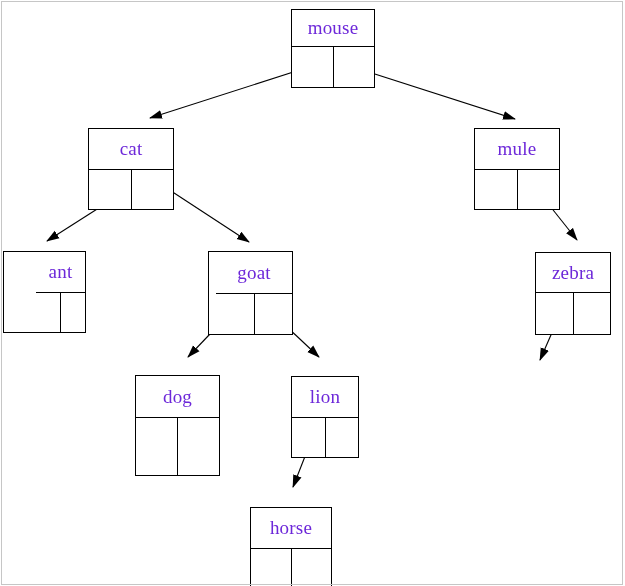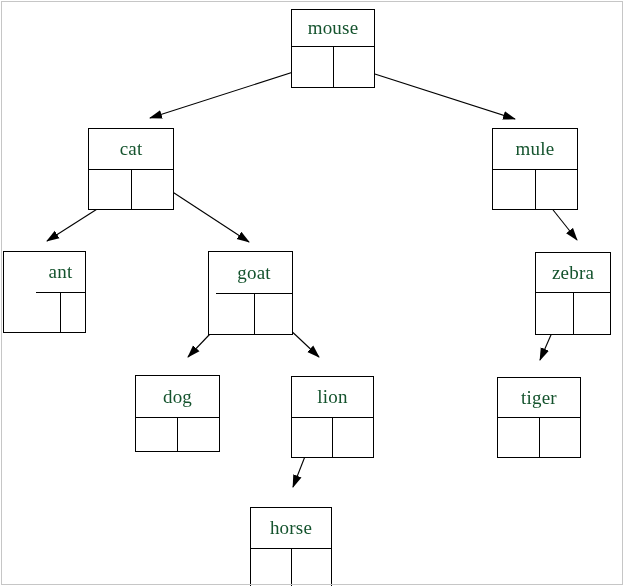--- a/index.html
+++ b/index.html
@@ -46,21 +46,21 @@
     display: flex;
     flex-direction: column;
   }
   .node-label {
     box-sizing: border-box;
     border-bottom: 1px solid #000000;
     display: flex;
     align-items: center;
     justify-content: center;
     font-size: 19px;
-    color: #14532d;
+    color: #6d28d9;
     letter-spacing: 0.2px;
   }
   .node-cells {
     flex: 1;
     display: flex;
   }
   .cell {
     flex: 1;
     box-sizing: border-box;
   }
@@ -96,21 +96,21 @@
           <div class="cell cell-right"></div>
         </div>
       </div>
       <div class="node" style="left: 88px; top: 128px; width: 86px; height: 82px;">
         <div class="node-label" style="height: 41px;">cat</div>
         <div class="node-cells">
           <div class="cell cell-left"></div>
           <div class="cell cell-right"></div>
         </div>
       </div>
-      <div class="node" style="left: 474px; top: 128px; width: 86px; height: 82px; margin-left: 18px;">
+      <div class="node" style="left: 474px; top: 128px; width: 86px; height: 82px;">
         <div class="node-label" style="height: 41px;">mule</div>
         <div class="node-cells">
           <div class="cell cell-left"></div>
           <div class="cell cell-right"></div>
         </div>
       </div>
       <div class="node" style="left: 3px; top: 251px; width: 83px; height: 82px; padding-left: 32px;">
         <div class="node-label" style="height: 41px;">ant</div>
         <div class="node-cells">
           <div class="cell cell-left"></div>
@@ -124,36 +124,29 @@
           <div class="cell cell-right"></div>
         </div>
       </div>
       <div class="node" style="left: 535px; top: 252px; width: 76px; height: 83px;">
         <div class="node-label" style="height: 40px;">zebra</div>
         <div class="node-cells">
           <div class="cell cell-left"></div>
           <div class="cell cell-right"></div>
         </div>
       </div>
-      <div class="node" style="left: 135px; top: 375px; width: 85px; height: 77px;">
+      <div class="node" style="left: 135px; top: 375px; width: 85px; height: 101px;">
         <div class="node-label" style="height: 42px;">dog</div>
         <div class="node-cells">
           <div class="cell cell-left"></div>
           <div class="cell cell-right"></div>
         </div>
       </div>
-      <div class="node" style="left: 291px; top: 376px; width: 83px; height: 82px;">
+      <div class="node" style="left: 291px; top: 376px; width: 68px; height: 82px;">
         <div class="node-label" style="height: 41px;">lion</div>
-        <div class="node-cells">
-          <div class="cell cell-left"></div>
-          <div class="cell cell-right"></div>
-        </div>
-      </div>
-      <div class="node" style="left: 497px; top: 377px; width: 84px; height: 81px;">
-        <div class="node-label" style="height: 40px;">tiger</div>
         <div class="node-cells">
           <div class="cell cell-left"></div>
           <div class="cell cell-right"></div>
         </div>
       </div>
       <div class="node" style="left: 250px; top: 499px; width: 82px; height: 80px; margin-top: 8px;">
         <div class="node-label" style="height: 41px;">horse</div>
         <div class="node-cells">
           <div class="cell cell-left"></div>
           <div class="cell cell-right"></div>

